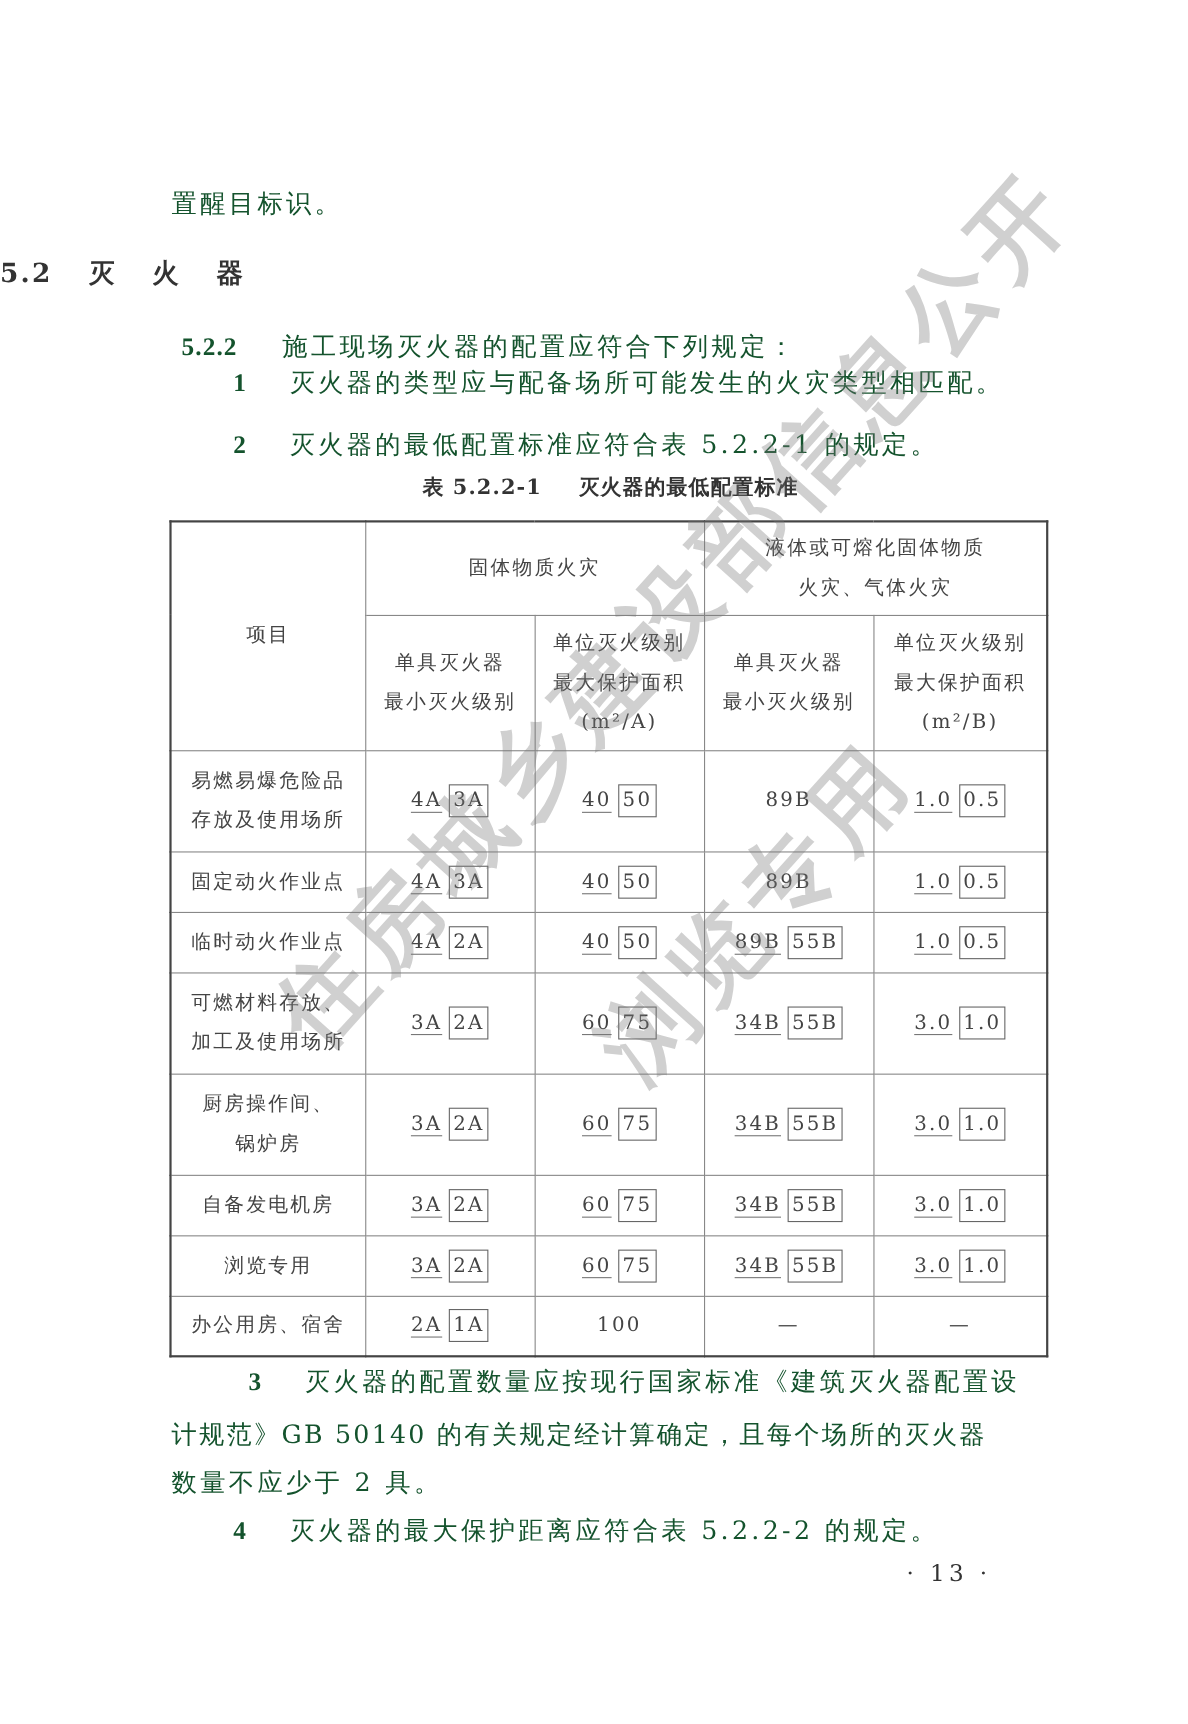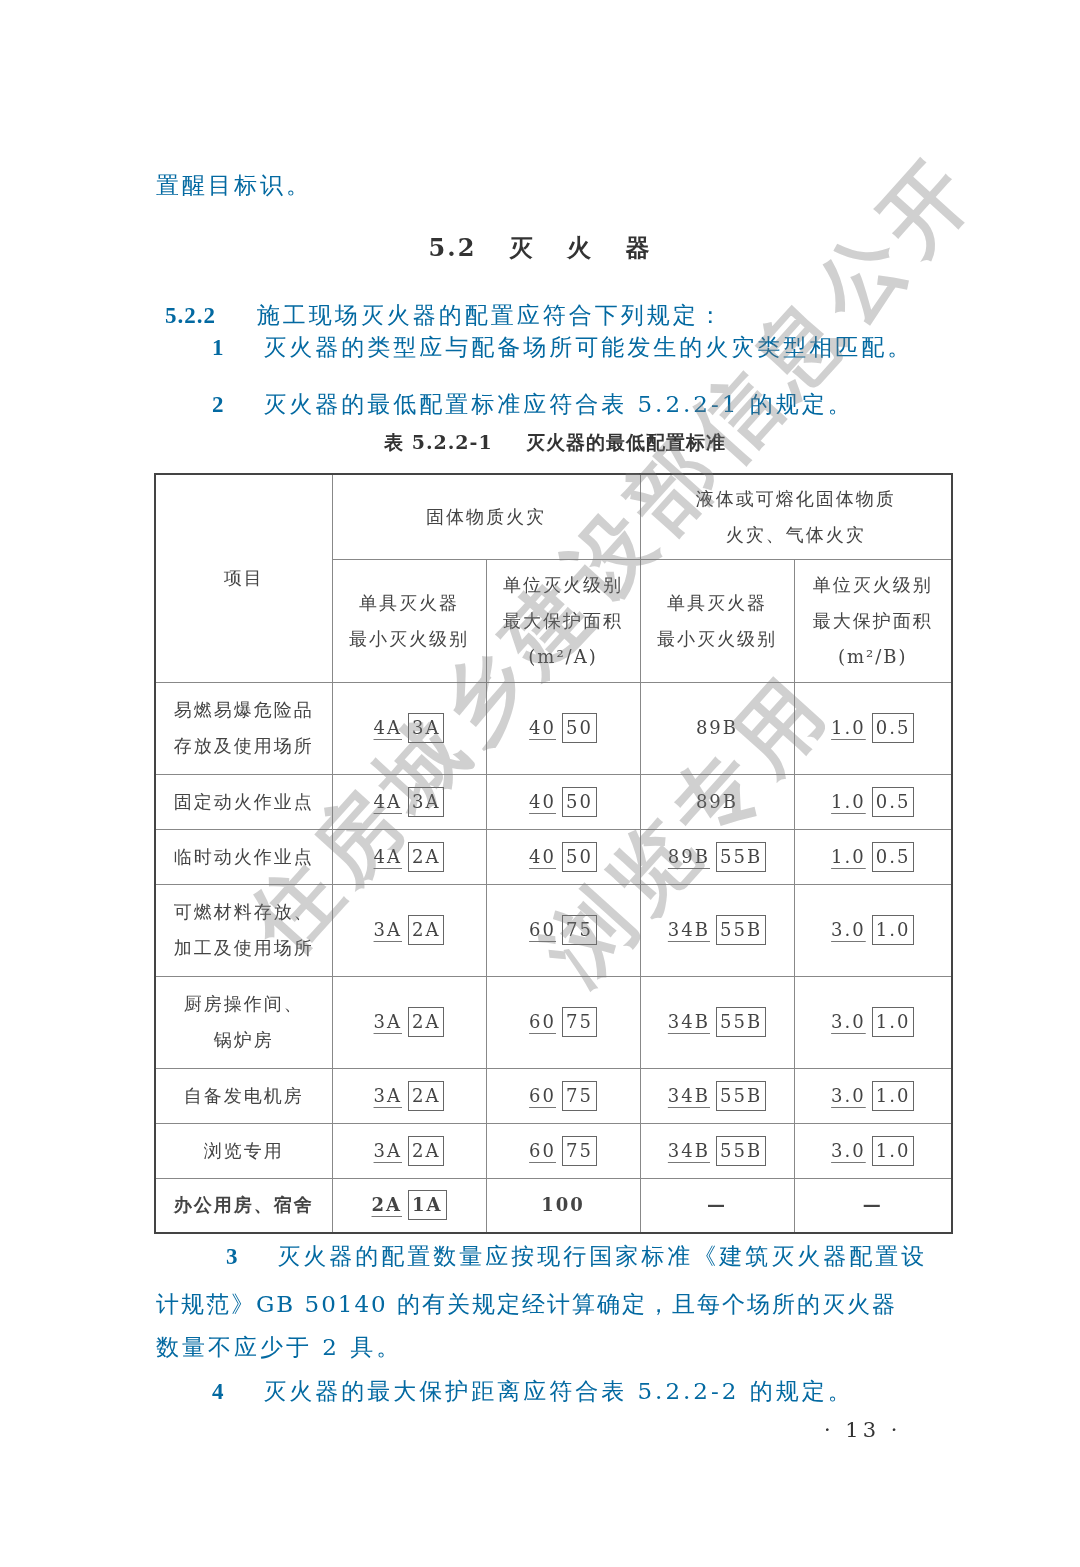--- a/index.html
+++ b/index.html
@@ -1,20 +1,20 @@
 <!DOCTYPE html>
 <html><head>
 <meta charset="utf-8">
 <style>
   html, body { margin: 0; padding: 0; background: #ffffff; }
   body { width: 1080px; height: 1567px; position: relative; overflow: hidden;
          font-family: "DejaVu Serif", "Liberation Serif", serif; color: #333; }
-  .line { position: absolute; font-size: 23px; letter-spacing: 3px; white-space: nowrap; color: #0369a1; }
+  .line { position: absolute; font-size: 23px; letter-spacing: 3px; white-space: nowrap; color: #14532d; }
   .num { font-weight: bold; font-family: "Liberation Serif", serif; letter-spacing: 1px; }
-  .section-title { position: absolute; left: 0; width: 1080px; top: 232px; text-align: center;
+  .section-title { position: absolute; left: 0; width: 1080px; top: 232px; 
                    font-size: 24px; font-weight: bold; letter-spacing: 2px; }
   .section-title .gap { display: inline-block; width: 22px; }
   .table-caption { position: absolute; left: 0; width: 1110px; top: 430px; text-align: center;
                    font-size: 19px; font-weight: bold; letter-spacing: 1px; }
   table { position: absolute; left: 154px; top: 473px; width: 799px; border-collapse: collapse;
           border: 2px solid #444; font-size: 18px; letter-spacing: 2px; color: #444; table-layout: fixed; }
   td { border: 1.5px solid #888; text-align: center; vertical-align: middle; line-height: 36px; padding: 0 4px; }
   .u { text-decoration: underline; text-decoration-color: #777; text-underline-offset: 5px; margin-right: 6px; }
   .b { border: 1.5px solid #666; padding: 0 3px; line-height: 28px; display: inline-block; }
   .watermark { position: absolute; font-size: 84px; color: rgba(120,120,120,0.35); font-weight: bold;
@@ -155,21 +155,21 @@
       </tr>
       <tr style="height: 55px;">
         <td>
           <div>浏览专用</div>
         </td>
         <td><span class="u">3A</span><span class="b">2A</span></td>
         <td><span class="u">60</span><span class="b">75</span></td>
         <td><span class="u">34B</span><span class="b">55B</span></td>
         <td><span class="u">3.0</span><span class="b">1.0</span></td>
       </tr>
-      <tr style="height: 55px; font-weight: bold;">
+      <tr style="height: 55px;">
         <td>
           <div>办公用房、宿舍</div>
         </td>
         <td><span class="u">2A</span><span class="b">1A</span></td>
         <td><span>100</span></td>
         <td><span>—</span></td>
         <td><span>—</span></td>
       </tr>
     </tbody>
 </table>

